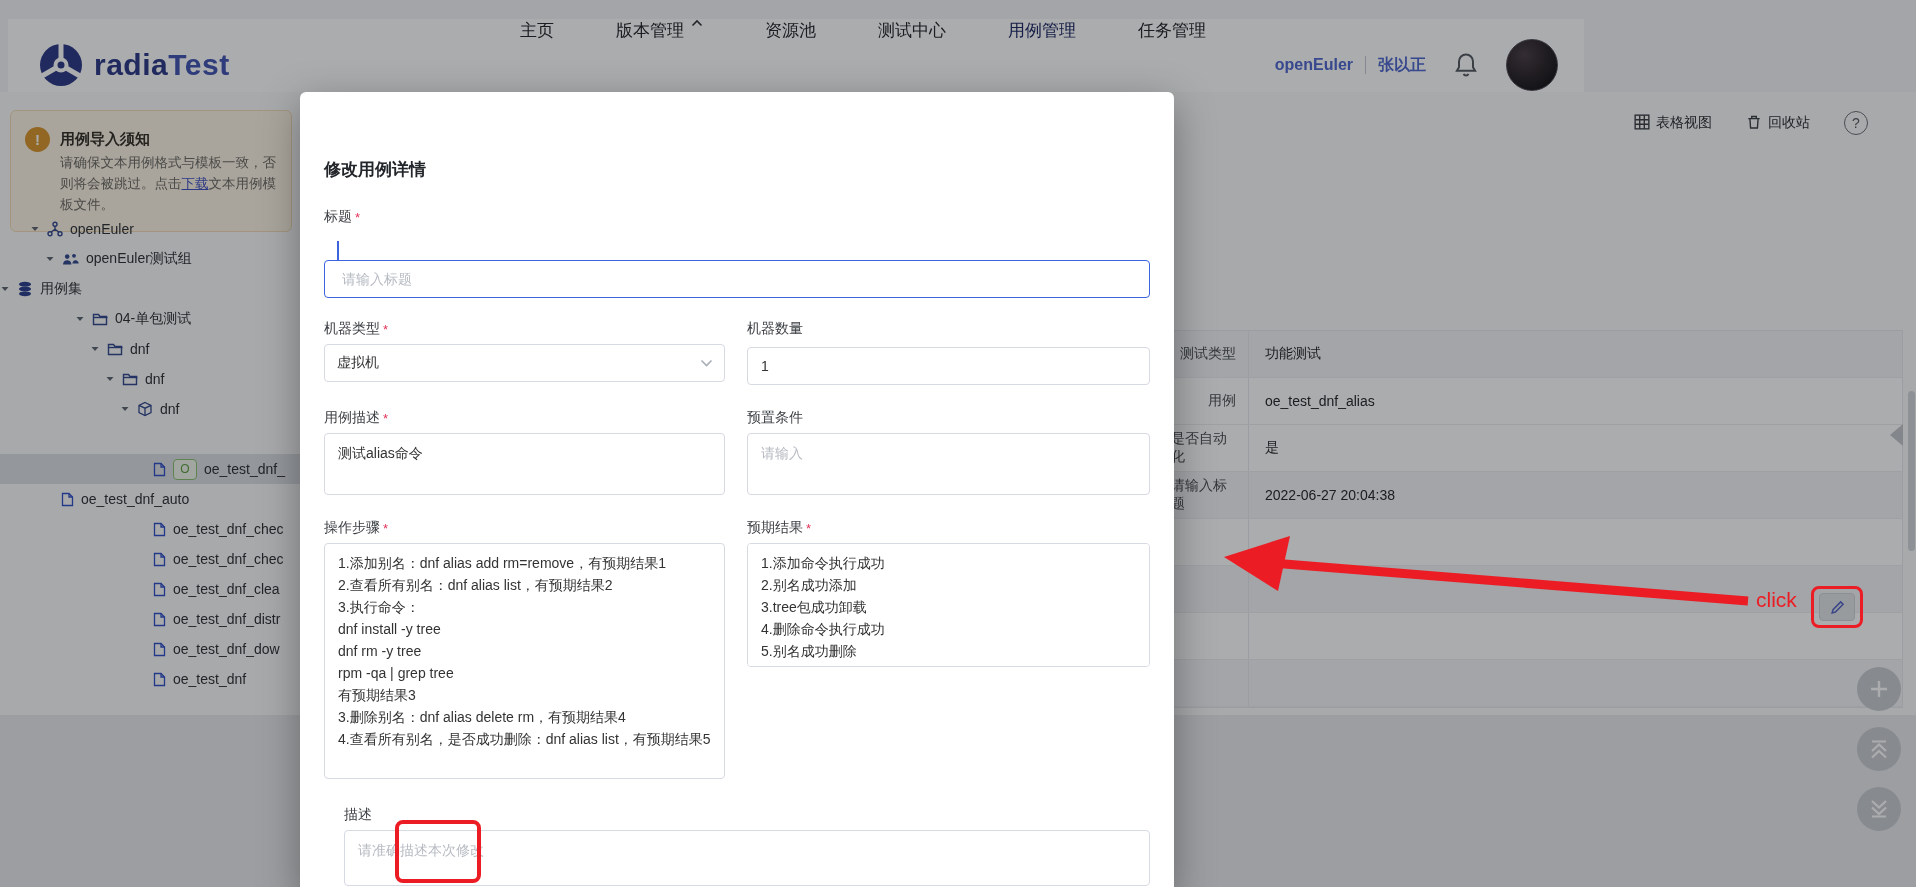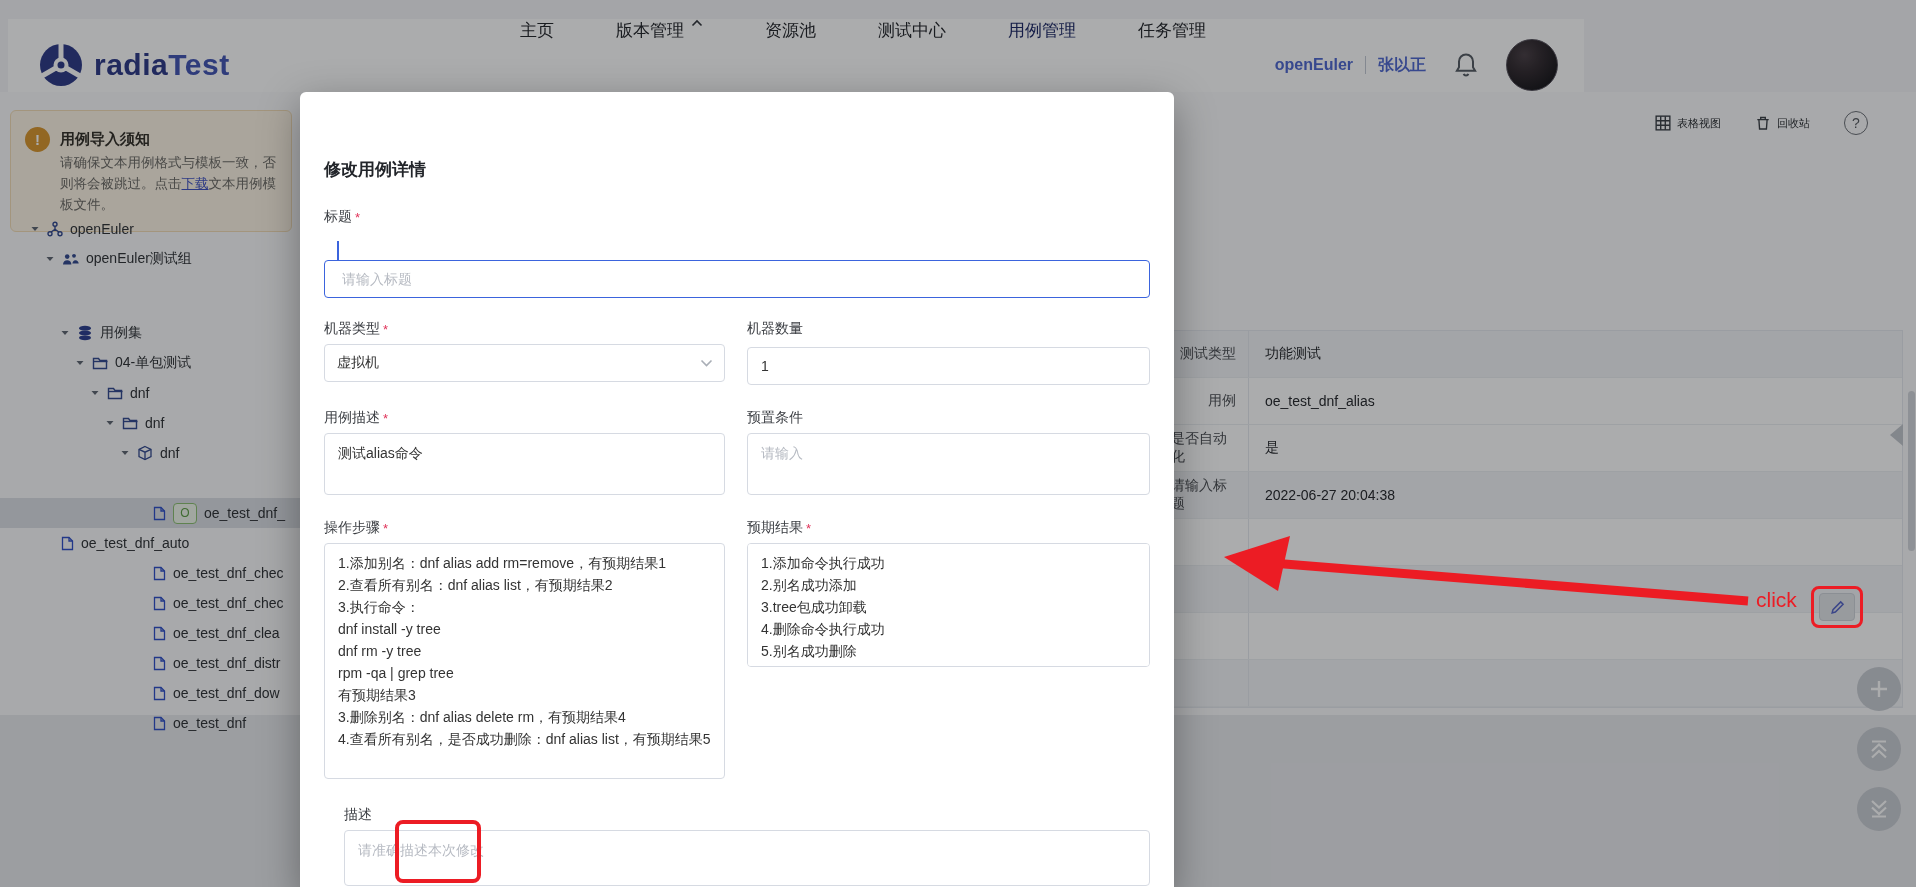--- a/index.html
+++ b/index.html
@@ -22,21 +22,21 @@
   .org-divider { width:1px; height:18px; background:#c3c8d4; }
   .avatar { width:52px; height:52px; border-radius:50%; background:radial-gradient(circle at 35% 30%, #4a4046 0%, #332b30 35%, #17161a 80%); border:1px solid #55505a; cursor:pointer; }
   .bell { cursor:pointer; display:flex; }
 
   .panel-main { position:absolute; left:0; top:92px; width:1916px; height:623px; background:#fbfbfc; }
   .sidebar-col { position:absolute; left:0; top:92px; width:300px; height:673px; background:#fbfbfc; overflow:hidden; }
   .footer-band { position:absolute; left:0; top:715px; width:1916px; height:172px; background:#e9eaed; }
   .footer-band-left { position:absolute; left:0; top:765px; width:300px; height:122px; background:#e9eaed; }
 
   .toolbar { position:absolute; right:48px; top:92px; height:62px; display:flex; align-items:center; gap:34px; }
-  .tool-btn { display:flex; align-items:center; gap:6px; font-size:11px; color:#2c2f33; cursor:pointer; white-space:nowrap; }
+  .tool-btn { display:flex; align-items:flex-start; gap:6px; font-size:14px; color:#2c2f33; cursor:pointer; white-space:nowrap; }
   .help-btn { width:24px; height:24px; border:1.4px solid #6b6f76; border-radius:50%; display:flex; align-items:center; justify-content:center; font-size:14px; color:#55595f; cursor:pointer; }
 
   
   .notice { position:absolute; left:10px; top:110px; width:282px; height:122px; background:#fdf4e6; border:1px solid #f3ddb6; border-radius:6px; padding:16px 14px 14px 14px; overflow:hidden; }
   .notice-head { display:flex; align-items:center; gap:10px; }
   .notice-ico { width:25px; height:25px; border-radius:50%; background:#d9962e; color:#fff; font-weight:700; font-size:15px; display:flex; align-items:center; justify-content:center; flex:0 0 auto; }
   .notice-title { font-size:15px; font-weight:700; color:#332f28; }
   .notice-body { padding-left:35px; font-size:13.5px; line-height:21px; color:#6d6b66; }
   .dl-link { color:#3f51c1; text-decoration:underline; cursor:pointer; }
 
@@ -227,21 +227,21 @@
           <span class="t-ico">
             <svg width="17" height="14" viewBox="0 0 17 14" fill="#33498f">
               <circle cx="5.2" cy="4.6" r="2.3"></circle>
               <circle cx="12" cy="3.8" r="1.9"></circle>
               <path d="M1 12.4c0-2.6 1.9-4.2 4.2-4.2s4.2 1.6 4.2 4.2z"></path>
               <path d="M10.4 11.6c.2-1.9 1.3-3.2 2.9-3.4 1.7-.2 3.2 1.1 3.4 3.4z"></path>
             </svg>
           </span>
           <span>openEuler测试组</span>
         </div>
-        <div class="tree-row" style="padding-left: 60px; margin-top: 44px;">
+        <div class="tree-row" style="">
           <span class="t-caret">
             <svg width="10" height="10" viewBox="0 0 10 10">
               <path d="M1.5 3l3.5 4 3.5-4z" fill="#5f6672"></path>
             </svg>
           </span>
           <span class="t-ico">
             <svg width="16" height="16" viewBox="0 0 16 16" fill="#2c3f8f">
               <ellipse cx="8" cy="3.2" rx="6" ry="2.4"></ellipse>
               <ellipse cx="8" cy="8" rx="6" ry="2.4"></ellipse>
               <ellipse cx="8" cy="12.8" rx="6" ry="2.4"></ellipse>

